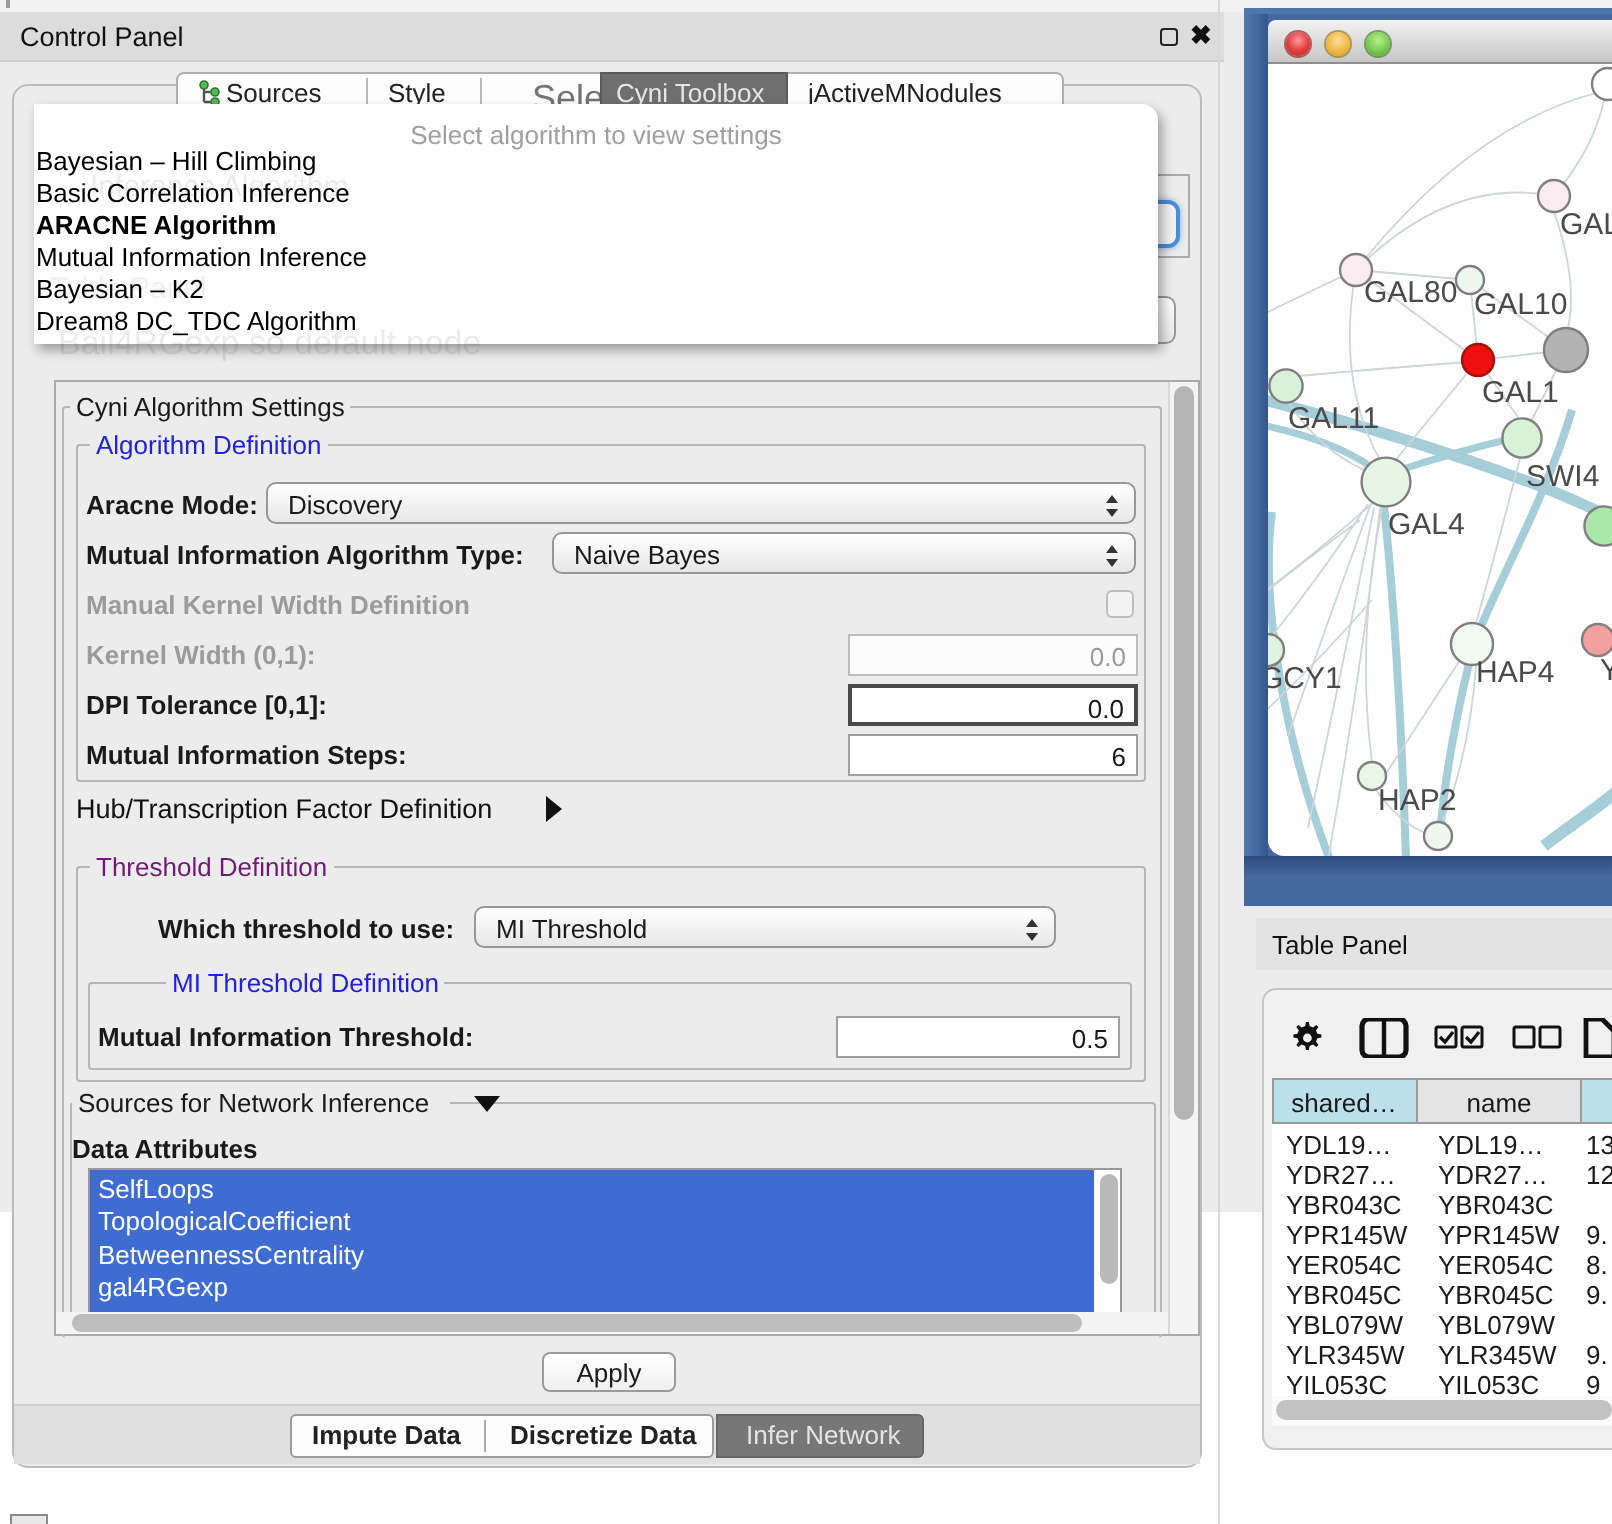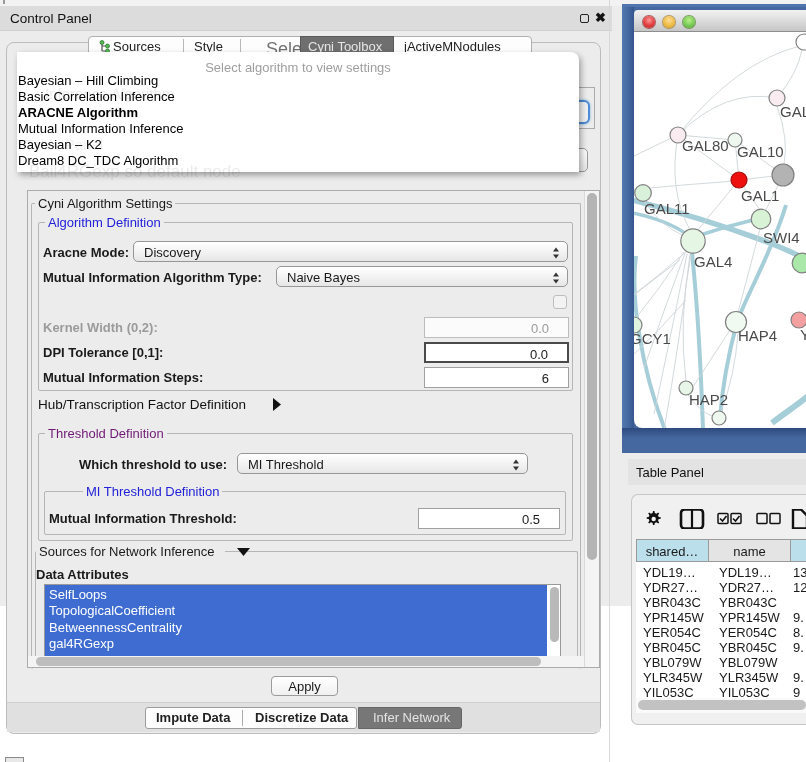--- a/index.html
+++ b/index.html
@@ -6,21 +6,21 @@
 html,body { width:806px; height:762px; overflow:hidden; }
 #root { position:absolute; top:0; left:0; width:806px; height:606px;
   background:#ececec; font-family:"Liberation Sans", sans-serif; color:#1a1a1a; }
 .abs { position:absolute; white-space:nowrap; }
 .lbl { font-size:13px; font-weight:bold; white-space:nowrap; }
 .combo { position:absolute; border:1px solid #979797; border-radius:5px;
   background:linear-gradient(#ffffff,#f2f2f2 55%,#e6e6e6); height:21px; }
 .combo .ctext { position:absolute; left:10px; top:3px; font-size:13px; }
 .arrows { position:absolute; right:7px; top:4.5px; width:8px; height:12px; }
 .field { position:absolute; border:1px solid #a0a0a0; background:#ffffff;
-  height:21px; font-size:13px; text-align:right; padding:3px 19px 0 0; }
+  height:21px; font-size:13px; text-align:right; padding:3px 5px 0 0; }
 .gbox { position:absolute; border:1px solid #b6b6b6; border-radius:2px; }
 .gtitle { position:absolute; top:-8px; left:6px; background:#ececec; padding:0 3px;
   font-size:13px; white-space:nowrap; }
 </style>
 </head>
 <body>
 <div id="root">
 
 <div class="abs" style="left:0;top:0;width:806px;height:6px;background:#f2f2f2;"></div>
 <div class="abs" style="left:3px;top:0;width:2px;height:4px;background:#9a9a9a;"></div>
@@ -68,22 +68,23 @@
         <path d="M4 0.5 L7 4.5 L1 4.5 Z M4 11.5 L7 7.5 L1 7.5 Z" fill="#333"></path>
       </svg>
 </div>
 <div class="lbl abs" style="left:43px;top:270px;">Mutual Information Algorithm Type:</div>
 <div class="combo" style="left:276px;top:266px;width:292px;">
   <div class="ctext">Naive Bayes</div>
   <svg class="arrows" viewBox="0 0 8 12">
         <path d="M4 0.5 L7 4.5 L1 4.5 Z M4 11.5 L7 7.5 L1 7.5 Z" fill="#333"></path>
       </svg>
 </div>
+<div class="lbl abs" style="left:43px;top:295px;color:#9b9b9b;">Manual Kernel Width Definition</div>
 <div class="abs" style="left:553px;top:295px;width:14px;height:14px;border:1px solid #bdbdbd;border-radius:3px;background:#f3f3f3;"></div>
-<div class="lbl abs" style="left:43px;top:320px;color:#9b9b9b;">Kernel Width (0,2):</div>
+<div class="lbl abs" style="left:43px;top:320px;color:#9b9b9b;">Kernel Width (0,1):</div>
 <div class="field" style="left:424px;top:317px;width:145px;border-color:#bdbdbd;color:#9b9b9b;background:#fbfbfb;">0.0</div>
 <div class="lbl abs" style="left:43px;top:345px;">DPI Tolerance [0,1]:</div>
 <div class="field" style="left:424px;top:342px;width:145px;border:2px solid #4a4a4a;">0.0</div>
 <div class="lbl abs" style="left:43px;top:370px;">Mutual Information Steps:</div>
 <div class="field" style="left:424px;top:367px;width:145px;">6</div>
 
 <div class="abs" style="left:38px;top:397px;font-size:13.5px;color:#111;">Hub/Transcription Factor Definition</div>
 <svg class="abs" style="left:272px;top:398px;" width="10" height="13" viewBox="0 0 10 13">
       <path d="M1 0 L9 6.5 L1 13 Z" fill="#111"></path>
     </svg>

